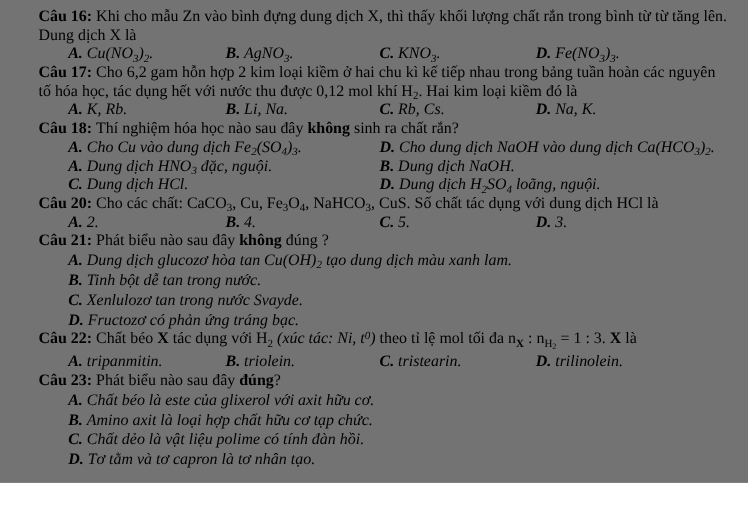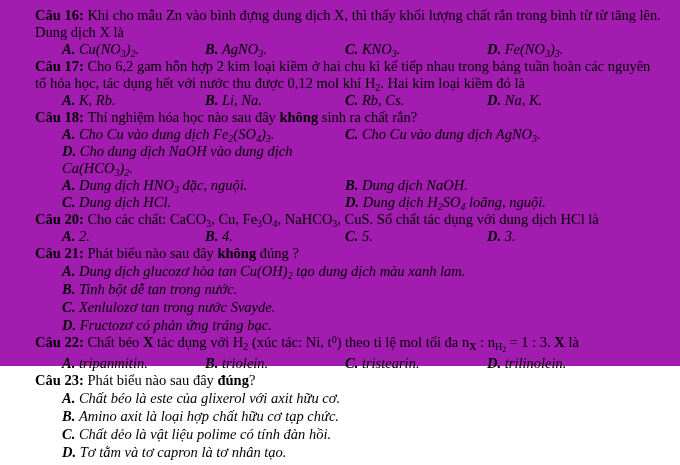--- a/index.html
+++ b/index.html
@@ -8,34 +8,34 @@
     background: #ffffff;
   }
   body {
     width: 680px;
     height: 465px;
     overflow: hidden;
   }
   .page {
     box-sizing: border-box;
     width: 680px;
-    height: 366px;
+    height: 439px;
     padding: 7px 6px 0 35px;
     font-family: "Liberation Serif", "DejaVu Serif", serif;
     font-size: 14.5px;
     line-height: 17px;
     color: #000000;
-    background: #a21caf;
+    background: #737373;
   }
   .question { margin: 0; }
   .qline { white-space: nowrap; }
   .qlabel { font-weight: bold; }
   .seg { white-space: pre-wrap; }
   .b { font-weight: bold; }
-  .i { }
+  .i { font-style: italic; }
   .sub {
     font-size: 10px;
     position: relative;
     top: 3px;
     line-height: 0;
   }
   .sub2 {
     font-size: 7.5px;
     position: relative;
     top: 5px;
@@ -82,21 +82,20 @@
           <div class="option"><span class="qlabel">A. </span><span class="seg">K, Rb.</span></div>
           <div class="option"><span class="qlabel">B. </span><span class="seg">Li, Na.</span></div>
           <div class="option"><span class="qlabel">C. </span><span class="seg">Rb, Cs.</span></div>
           <div class="option"><span class="qlabel">D. </span><span class="seg">Na, K.</span></div>
         </div>
       </div>
       <div class="question">
         <div class="qline"><span class="qlabel">Câu 18: </span><span class="seg">Thí nghiệm hóa học nào sau đây </span><span class="seg b">không</span><span class="seg"> sinh ra chất rắn?</span></div>
         <div class="options cols2">
           <div class="option"><span class="qlabel">A. </span><span class="seg">Cho Cu vào dung dịch Fe</span><span class="seg sub">2</span><span class="seg">(SO</span><span class="seg sub">4</span><span class="seg">)</span><span class="seg sub">3</span><span class="seg">.</span></div>
-          <div class="option"><span class="qlabel">C. </span><span class="seg">Cho Cu vào dung dịch AgNO</span><span class="seg sub">3</span><span class="seg">.</span></div>
           <div class="option"><span class="qlabel">D. </span><span class="seg">Cho dung dịch NaOH vào dung dịch Ca(HCO</span><span class="seg sub">3</span><span class="seg">)</span><span class="seg sub">2</span><span class="seg">.</span></div>
         </div>
       </div>
       <div class="question">
         <div class="options cols2">
           <div class="option"><span class="qlabel">A. </span><span class="seg">Dung dịch HNO</span><span class="seg sub">3</span><span class="seg"> đặc, nguội.</span></div>
           <div class="option"><span class="qlabel">B. </span><span class="seg">Dung dịch NaOH.</span></div>
           <div class="option"><span class="qlabel">C. </span><span class="seg">Dung dịch HCl.</span></div>
           <div class="option"><span class="qlabel">D. </span><span class="seg">Dung dịch H</span><span class="seg sub">2</span><span class="seg">SO</span><span class="seg sub">4</span><span class="seg"> loãng, nguội.</span></div>
         </div>

